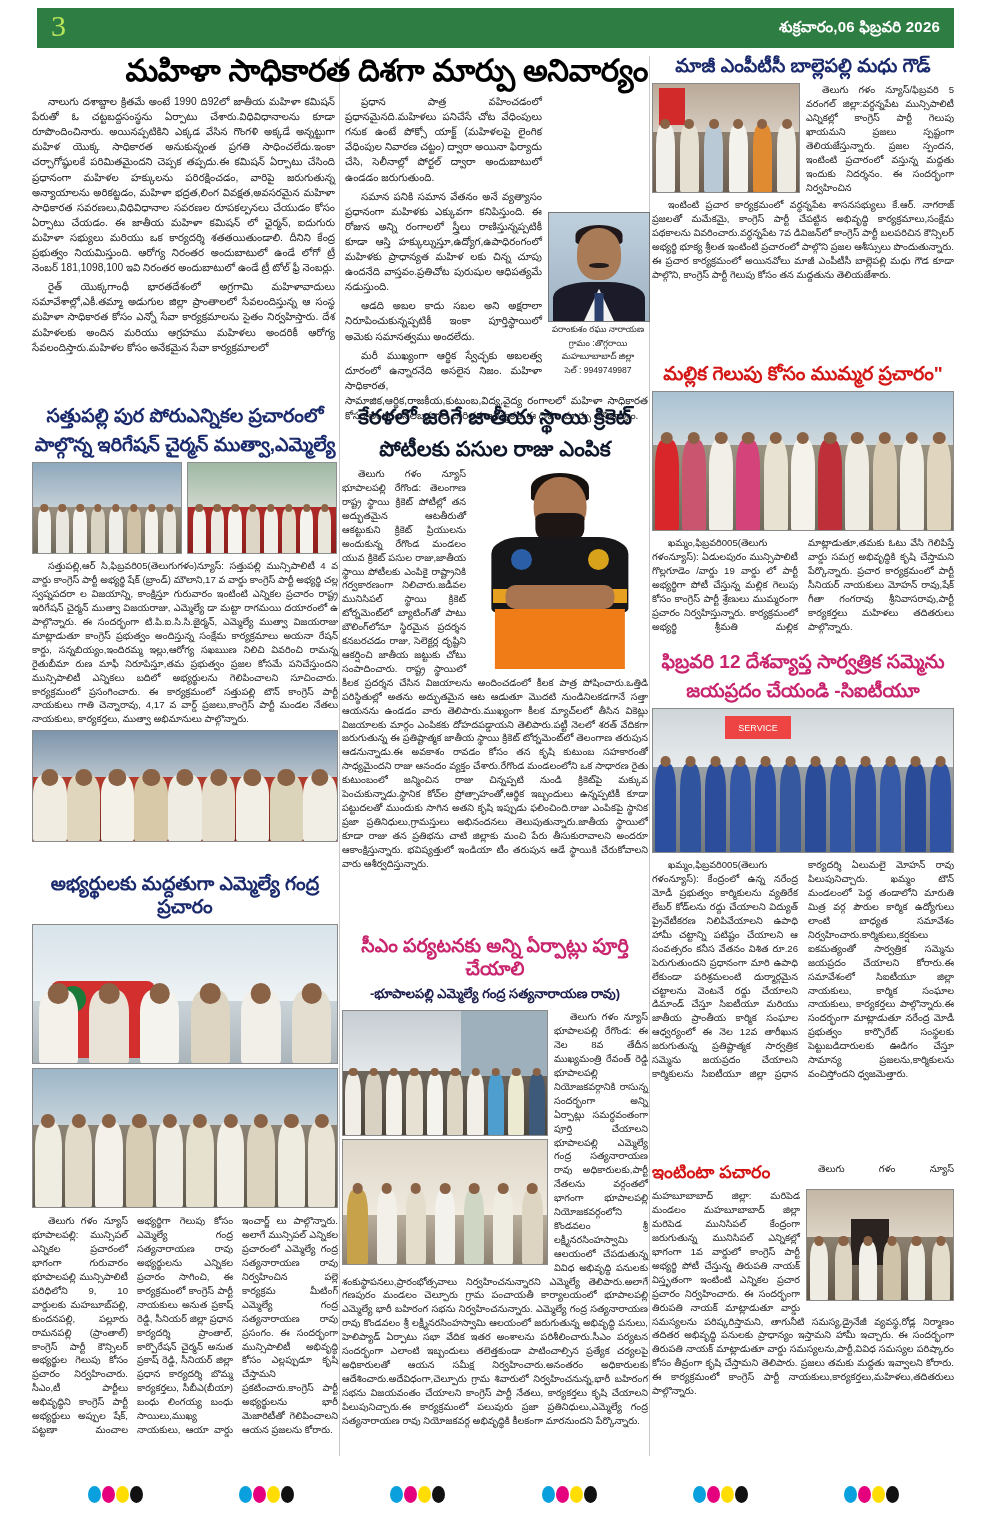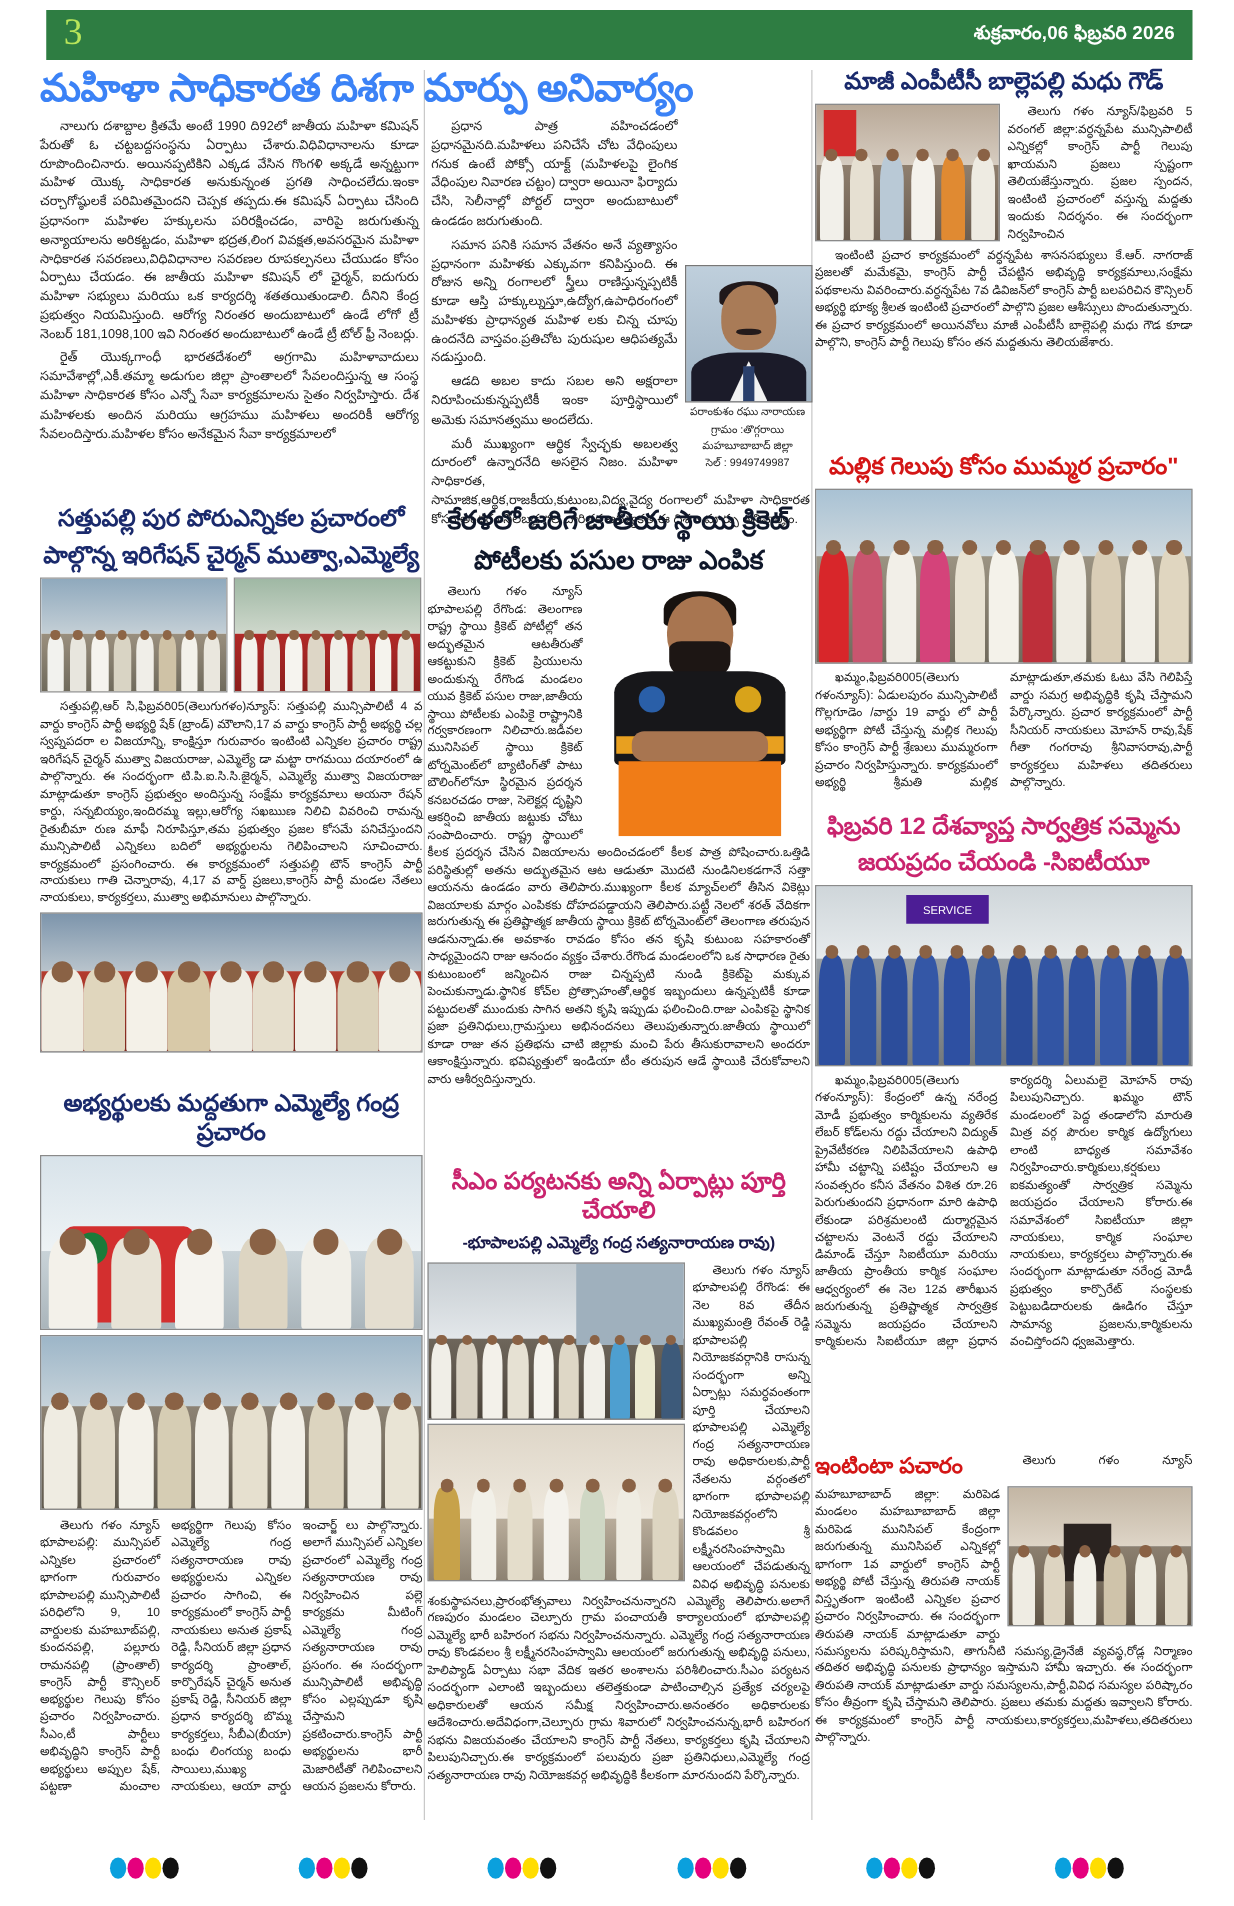--- a/index.html
+++ b/index.html
@@ -54,25 +54,25 @@
 
   
   .hl {
     text-align: center;
     font-weight: bold;
     line-height: 1.22;
     margin: 0 0 6px 0;
     word-wrap: break-word;
   }
   .hl-main {
-    color: #3b82f6;
+    color: #000000;
     font-size: 31px;
     letter-spacing: -0.4px;
     line-height: 1.1;
-    text-align: left;
+    text-align: right;
   }
   .hl-navy  { color: #1a2a6c; font-size: 19px; }
   .hl-red   { color: #d41616; font-size: 19px; }
   .hl-green { color: #0f172a; font-size: 21px; }
   .hl-pink  { color: #c9246e; font-size: 19px; }
   .hl-sub {
     text-align: center;
     font-size: 13px;
     color: #1a1a4a;
     font-weight: bold;
@@ -525,21 +525,21 @@
     <p class="body-text narrow twocol" style="margin-top:5px;">ఖమ్మం,ఫిబ్రవరి005(తెలుగు గళంన్యూస్): ఏడులపురం మున్సిపాలిటీ గొల్లగూడెం /వార్డు 19 వార్డు లో పార్టీ అభ్యర్థిగా పోటీ చేస్తున్న మల్లిక గెలుపు కోసం కాంగ్రెస్ పార్టీ శ్రేణులు ముమ్మరంగా ప్రచారం నిర్వహిస్తున్నారు. కార్యక్రమంలో అభ్యర్థి శ్రీమతి మల్లిక మాట్లాడుతూ,తమకు ఓటు వేసి గెలిపిస్తే వార్డు సమగ్ర అభివృద్ధికి కృషి చేస్తామని పేర్కొన్నారు. ప్రచార కార్యక్రమంలో పార్టీ సీనియర్ నాయకులు మోహన్ రావు,షేక్ గీతా గంగరావు శ్రీనివాసరావు,పార్టీ కార్యకర్తలు మహిళలు తదితరులు పాల్గొన్నారు.</p>
   </div>
 
   <div style="position:absolute; left:652px; top:650px; width:302px;">
     <div class="hl hl-pink">ఫిబ్రవరి 12 దేశవ్యాప్త సార్వత్రిక సమ్మెను</div>
     <div class="hl hl-pink">జయప్రదం చేయండి -సిఐటీయూ</div>
 
     <div class="photo" style="width:302px; height:145px; margin-top:4px;">
       <div class="sky" style="background:linear-gradient(180deg,#cfd6da,#e7ebed); height:40%;"></div>
       <div class="ground" style="background:linear-gradient(180deg,#9aa0a4,#74797c); height:60%;"></div>
-      <div style="position:absolute; left:24%; top:5%; width:22%; height:16%; background:#4c1d95; color:#fff; font-size:9px; display:flex; align-items:center; justify-content:center;text-align:center;">SERVICE</div>
+      <div style="position:absolute; left:24%; top:5%; width:22%; height:16%; background:#ef4444; color:#fff; font-size:9px; display:flex; align-items:center; justify-content:center;text-align:center;">SERVICE</div>
       <div class="crowd" style="height:72%;">
         <div class="person" style="background:#2d4fa0; width:7%;"></div>
         <div class="person" style="background:#31549f; width:7%;"></div>
         <div class="person" style="background:#2c4d9b; width:7%;"></div>
         <div class="person" style="background:#3457a6; width:7%;"></div>
         <div class="person" style="background:#2e50a2; width:7%;"></div>
         <div class="person" style="background:#35589f; width:7%;"></div>
         <div class="person" style="background:#2b4c99; width:7%;"></div>
         <div class="person" style="background:#3255a4; width:7%;"></div>
         <div class="person" style="background:#2f51a0; width:7%;"></div>

